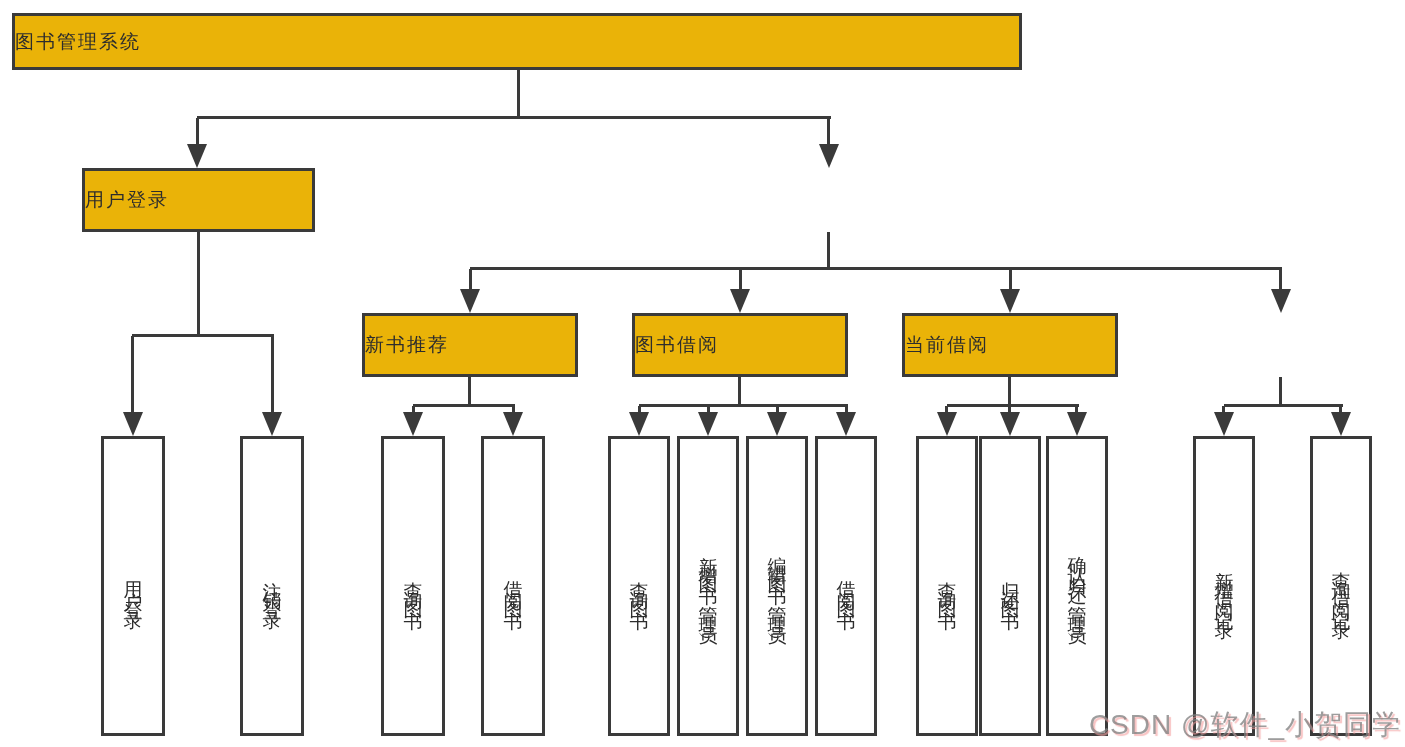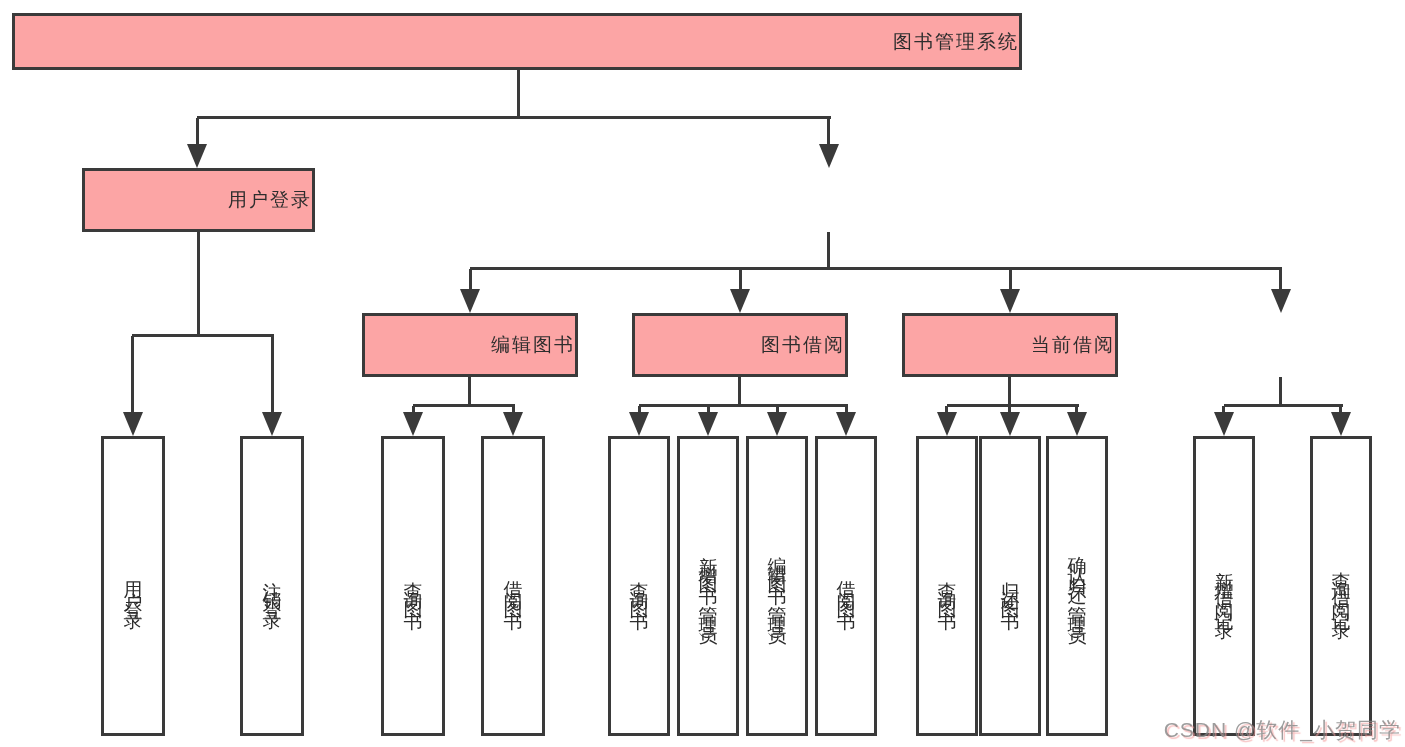--- a/index.html
+++ b/index.html
@@ -9,24 +9,24 @@
     height: 747px;
     background: #ffffff;
     font-family: "Liberation Sans", "DejaVu Sans", sans-serif;
     color: #2d2d2d;
     overflow: hidden;
   }
   .box {
     position: absolute;
     box-sizing: border-box;
     border: 3px solid #3a3a3a;
-    background: #fca5a5;
+    background: #eab308;
     display: flex;
     align-items: center;
-    justify-content: flex-end;
+    justify-content: flex-start;
     font-size: 19px;
     letter-spacing: 2px;
     color: #2d2d2d;
   }
   .vbox {
     position: absolute;
     box-sizing: border-box;
     border: 3px solid #3a3a3a;
     background: #ffffff;
     display: flex;
@@ -47,21 +47,21 @@
     position: absolute;
     width: 0; height: 0;
     border-left: 10px solid transparent;
     border-right: 10px solid transparent;
     border-top: 24px solid #3a3a3a;
   }
   .watermark {
     position: absolute;
     right: 4px;
     bottom: 3px;
-    font-size: 21px;
+    font-size: 28px;
     color: rgba(130, 130, 130, 0.78);
     text-shadow: 2px 2px 1px rgba(244, 162, 162, 0.65);
     letter-spacing: 1px;
     z-index: 5;
     white-space: nowrap;
   }
 </style>
 </head>
 <body>
 
@@ -94,21 +94,21 @@
   <div class="vline" style="left:469px; top:269px; height:22px;"></div>
   <div class="arrow" style="left:460px; top:289px;"></div>
   <div class="vline" style="left:739px; top:269px; height:22px;"></div>
   <div class="arrow" style="left:730px; top:289px;"></div>
   <div class="vline" style="left:1009px; top:269px; height:22px;"></div>
   <div class="arrow" style="left:1000px; top:289px;"></div>
   <div class="vline" style="left:1279px; top:269px; height:22px;"></div>
   <div class="arrow" style="left:1271px; top:289px;"></div>
 
   <div class="box" style="left:362px; top:313px; width:216px; height:64px;">
-    <span>编辑图书</span>
+    <span>新书推荐</span>
   </div>
   <div class="box" style="left:902px; top:313px; width:216px; height:64px;">
     <span>当前借阅</span>
   </div>
   <div class="box" style="left:632px; top:313px; width:216px; height:64px;">
     <span>图书借阅</span>
   </div>
 
   <div class="vline" style="left:468px; top:377px; height:29px;"></div>
   <div class="hline" style="left:413px; top:404px; width:102px;"></div>

